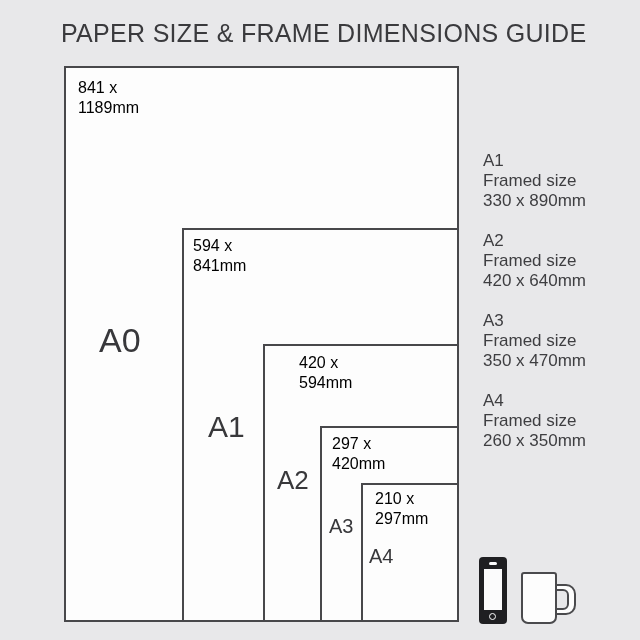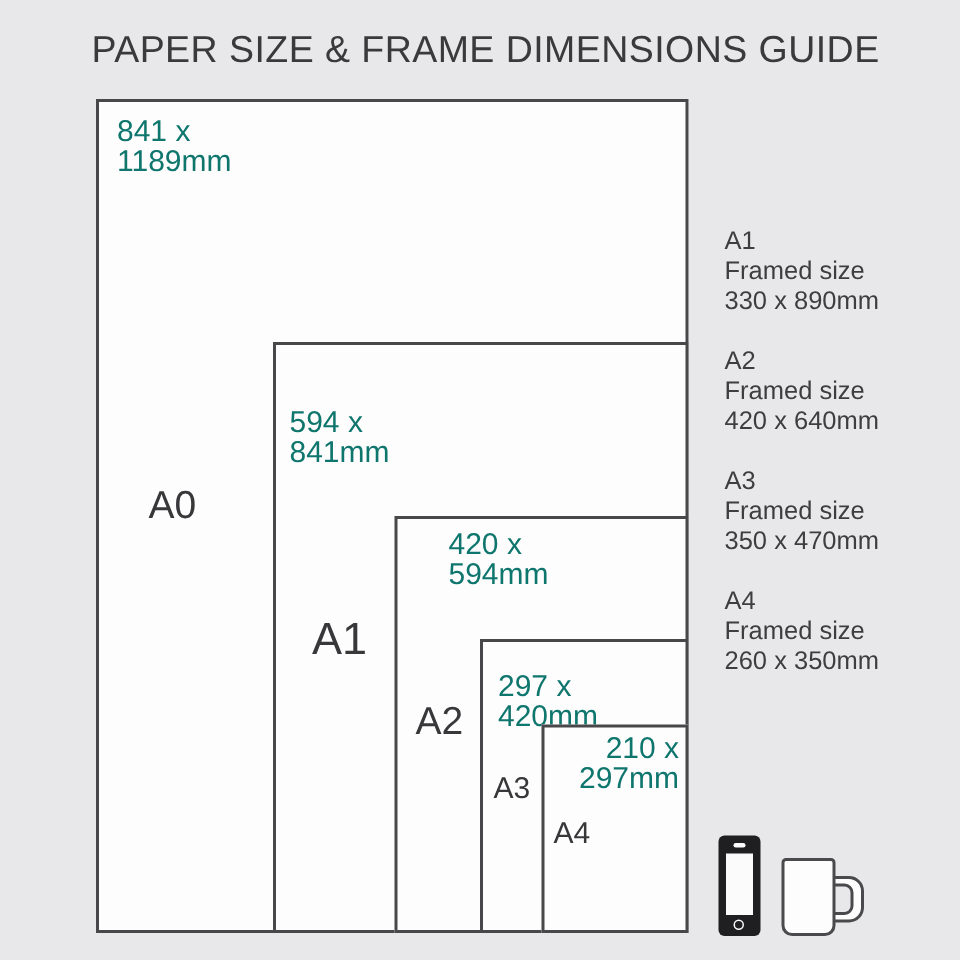--- a/index.html
+++ b/index.html
@@ -35,38 +35,38 @@
     border: 2px solid #48484b;
   }
   .p-a0 { left: 64px;  top: 66px;  width: 395px; height: 556px; }
   .p-a1 { left: 182px; top: 228px; width: 277px; height: 394px; }
   .p-a2 { left: 263px; top: 344px; width: 196px; height: 278px; }
   .p-a3 { left: 320px; top: 426px; width: 139px; height: 196px; }
   .p-a4 { left: 361px; top: 483px; width: 98px;  height: 139px; }
 
   .dims {
     position: absolute;
-    font-size: 20px;
+    font-size: 16px;
     line-height: 20px;
-    color: #0f766e;
+    color: #000000;
     white-space: nowrap;
   }
   .d-a0 { left: 12px; top: 10px; }
-  .d-a1 { left: 9px;  top: 6px; margin-top: 36px; }
+  .d-a1 { left: 9px;  top: 6px; }
   .d-a2 { left: 9px;  top: 7px; margin-left: 25px; }
-  .d-a3 { left: 10px; top: 20px; }
-  .d-a4 { left: 23px;  top: 4px; text-align: right; }
+  .d-a3 { left: 10px; top: 6px; }
+  .d-a4 { left: 12px;  top: 4px; }
 
   .letter {
     position: absolute;
     line-height: 1;
     color: #38383b;
     white-space: nowrap;
   }
-  .l-a0 { left: 33px;  top: 255px; font-size: 26px; }
+  .l-a0 { left: 33px;  top: 255px; font-size: 34px; }
   .l-a1 { left: 24px;  top: 182px; font-size: 30px; }
   .l-a2 { left: 12px;  top: 121px; font-size: 26px; }
   .l-a3 { left: 7px;   top: 88px;  font-size: 20px; }
   .l-a4 { left: 6px;   top: 61px;  font-size: 20px; }
 
   
   .framed-list {
     position: absolute;
     left: 483px;
     top: 151px;

